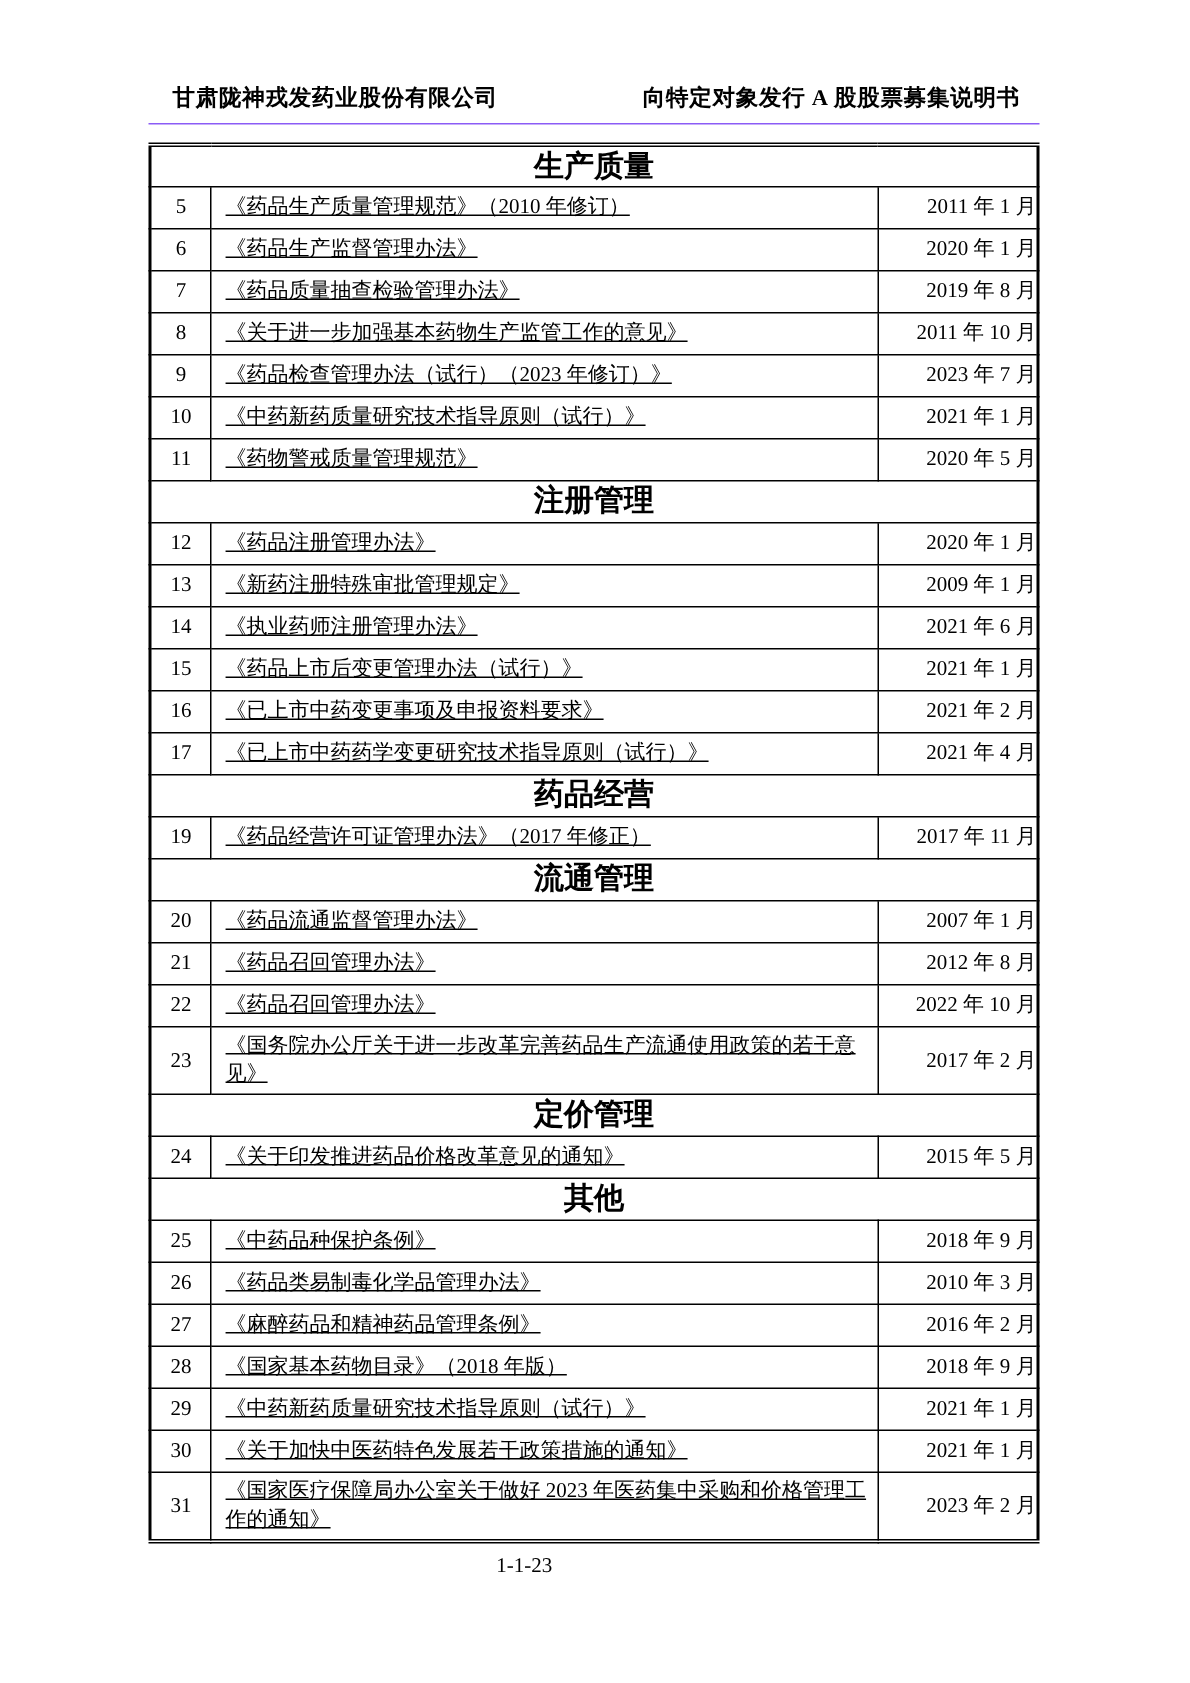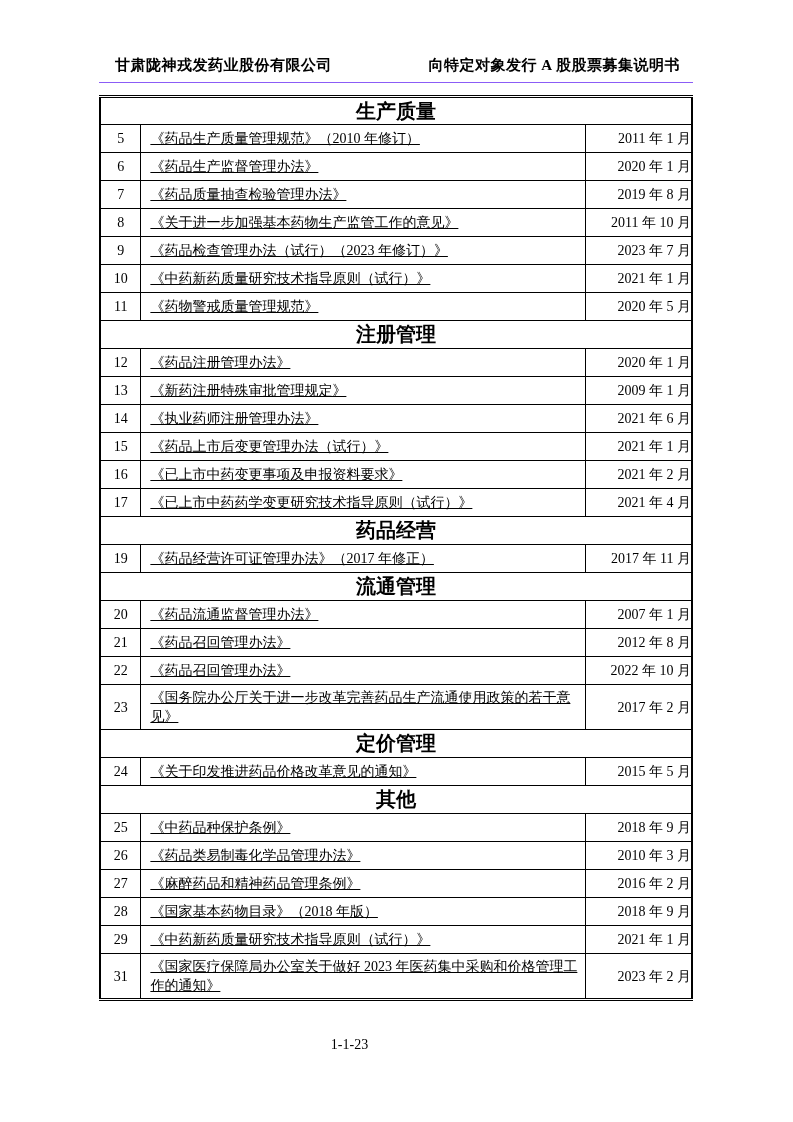--- a/index.html
+++ b/index.html
@@ -205,20 +205,25 @@
           <td class="cell-no">28</td>
           <td class="cell-name">《国家基本药物目录》（2018 年版）</td>
           <td class="cell-date">2018 年 9 月</td>
         </tr>
         <tr>
           <td class="cell-no">29</td>
           <td class="cell-name">《中药新药质量研究技术指导原则（试行）》</td>
           <td class="cell-date">2021 年 1 月</td>
         </tr>
         <tr>
+          <td class="cell-no">30</td>
+          <td class="cell-name">《关于加快中医药特色发展若干政策措施的通知》</td>
+          <td class="cell-date">2021 年 1 月</td>
+        </tr>
+        <tr>
           <td class="cell-no">31</td>
           <td class="cell-name">《国家医疗保障局办公室关于做好 2023 年医药集中采购和价格管理工作的通知》</td>
           <td class="cell-date">2023 年 2 月</td>
         </tr>
       </tbody>
   </table>
 
   <div class="page-number">1-1-23</div>
 
 </div>

